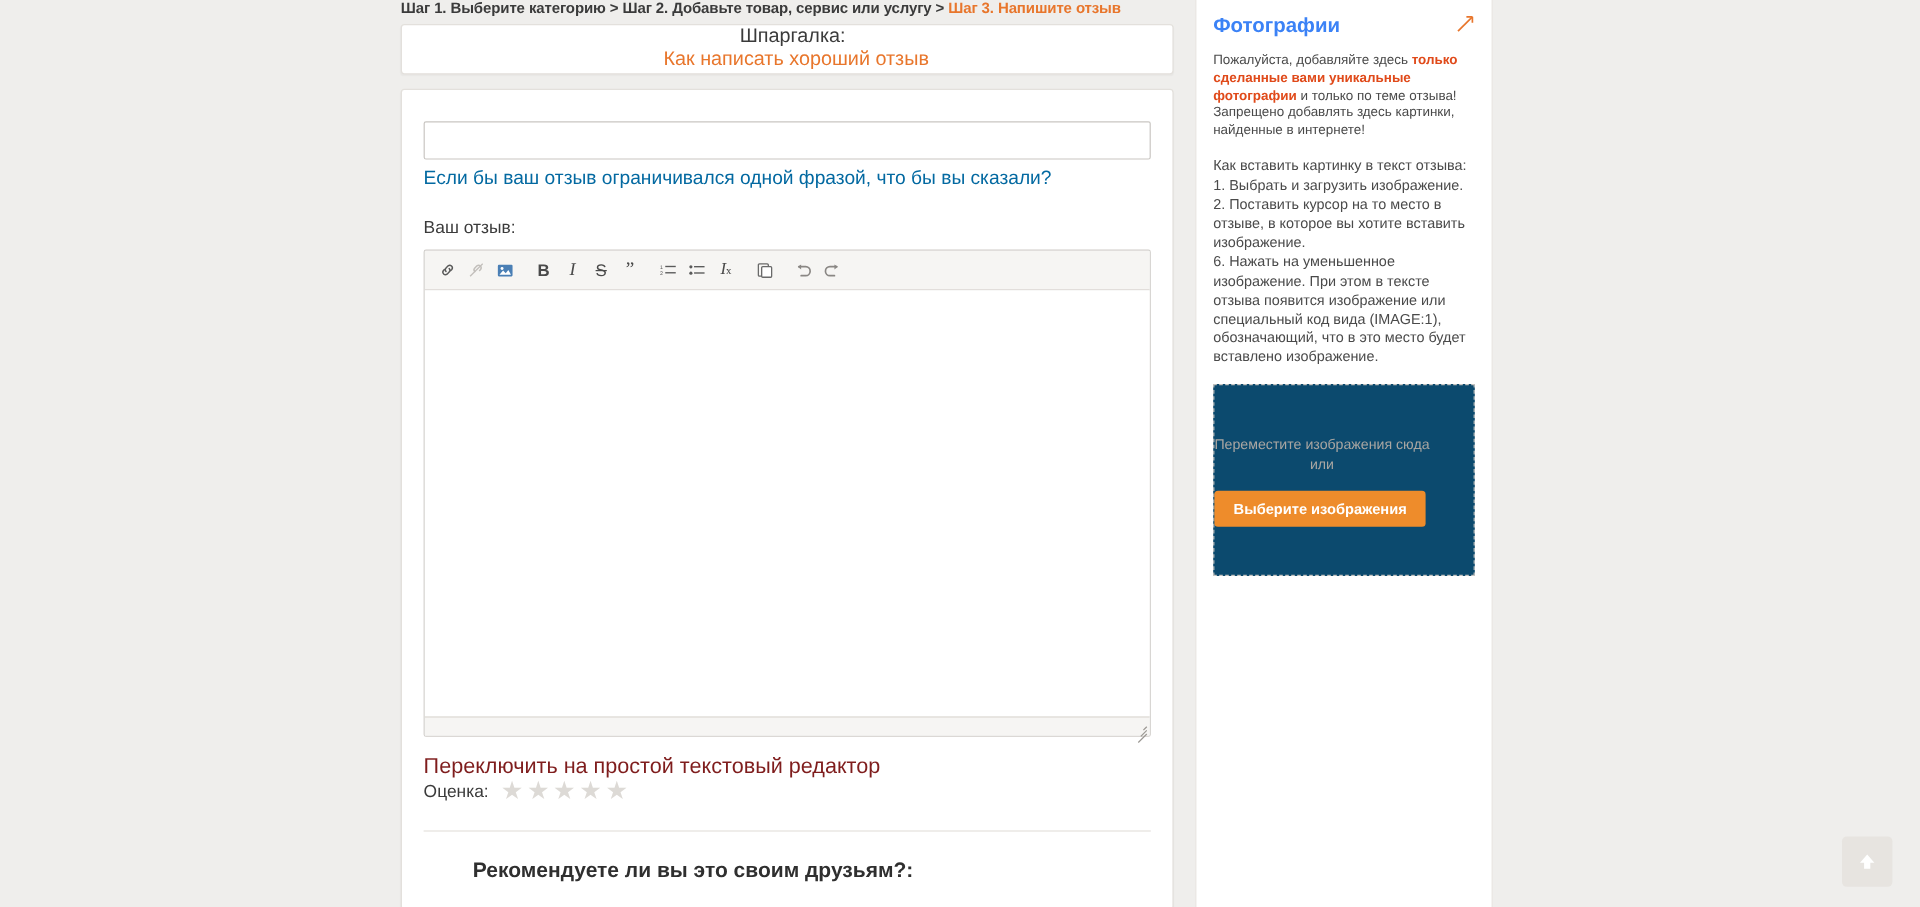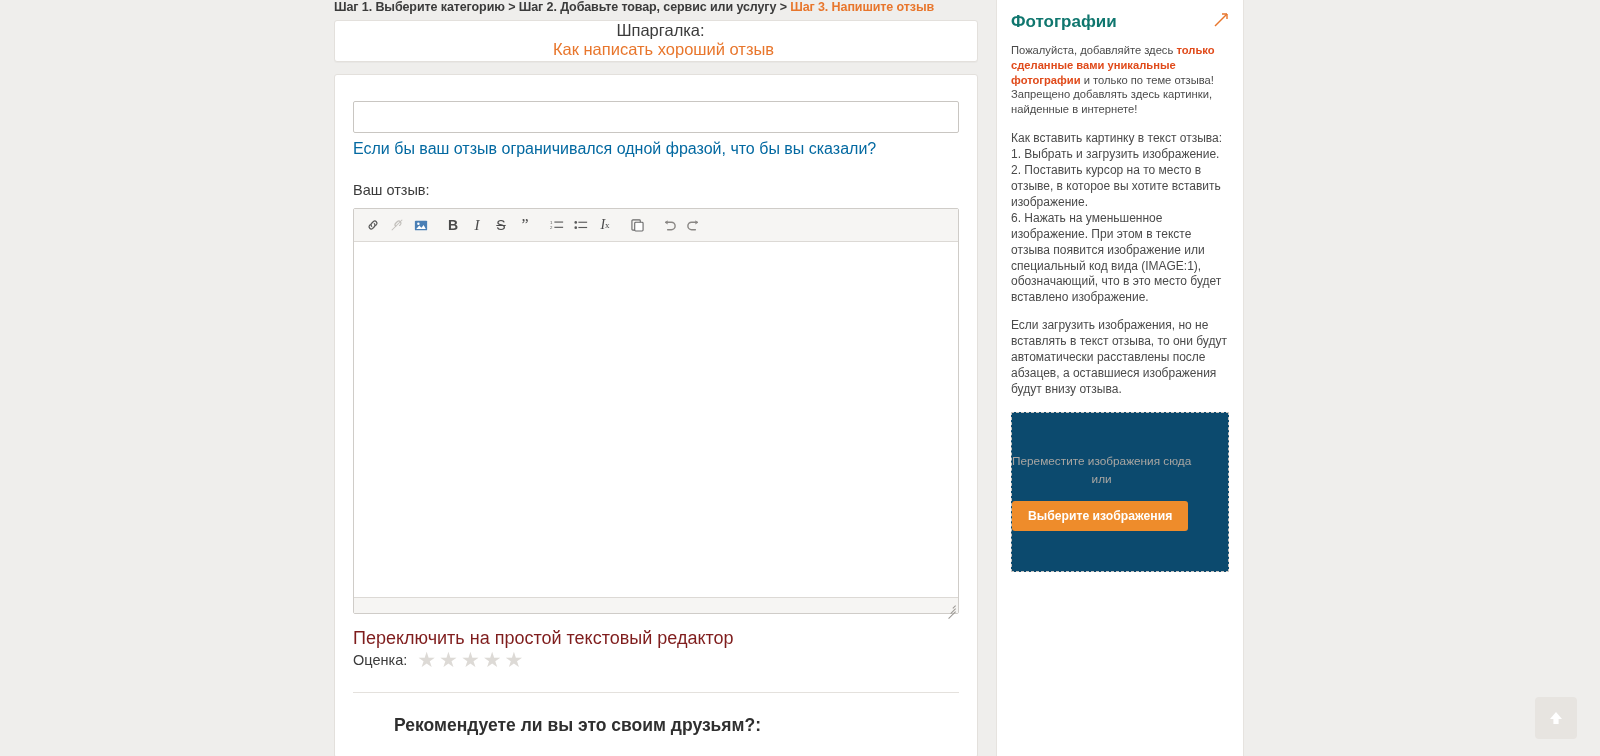--- a/index.html
+++ b/index.html
@@ -198,21 +198,21 @@
     padding: 12px 14px 0 14px;
   }
   .photo-head {
     display: flex;
     align-items: flex-start;
     justify-content: space-between;
   }
   .photo-title {
     font-size: 17px;
     font-weight: bold;
-    color: #0f766e;
+    color: #3b82f6;
   }
   .collapse-icon {
     width: 16px; height: 16px;
     position: relative;
     cursor: pointer;
     color: #e8762c;
   }
   .photo-note {
     margin-top: 11px;
     font-size: 11.2px;
@@ -410,21 +410,20 @@
     <div class="photo-note">
       <span>Пожалуйста, добавляйте здесь </span><span class="hl">только сделанные вами уникальные фотографии</span><span> и только по теме отзыва!</span><br>
       <span>Запрещено добавлять здесь картинки, найденные в интернете!</span>
     </div>
 
     <div class="photo-howto">
       <p>Как вставить картинку в текст отзыва:</p>
       <p>1. Выбрать и загрузить изображение.</p>
       <p>2. Поставить курсор на то место в отзыве, в которое вы хотите вставить изображение.</p>
       <p>6. Нажать на уменьшенное изображение. При этом в тексте отзыва появится изображение или специальный код вида (IMAGE:1), обозначающий, что в это место будет вставлено изображение.</p>
-      <p class="gap">Если загрузить изображения, но не вставлять в текст отзыва, то они будут автоматически расставлены после абзацев, а оставшиеся изображения будут внизу отзыва.</p>
     </div>
 
     <div class="dropzone">
       <div class="dz-text">
         <span>Переместите изображения сюда</span><br>
         <span>или</span>
       </div>
       <button class="dz-button">Выберите изображения</button>
     </div>
   </div>

